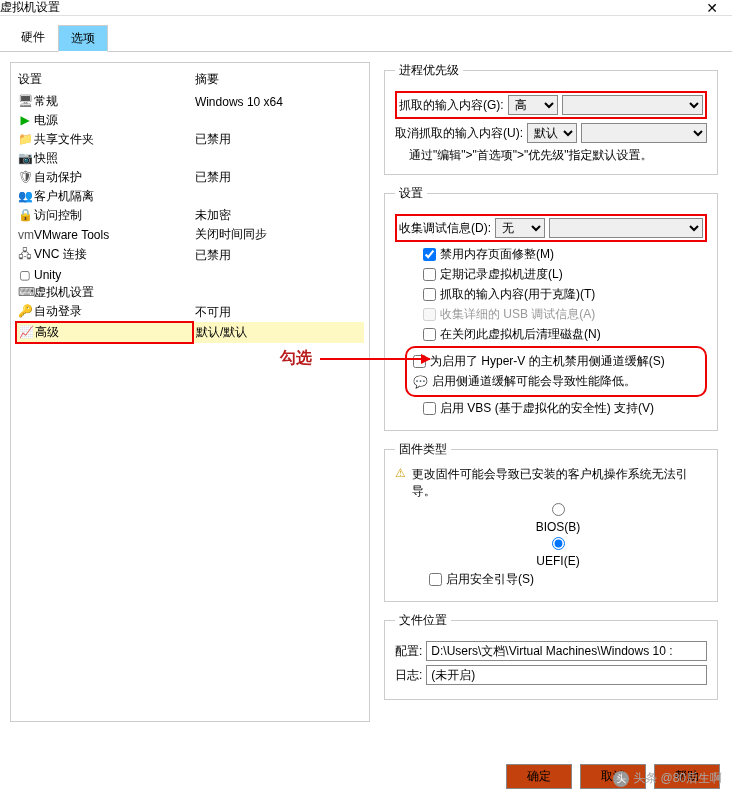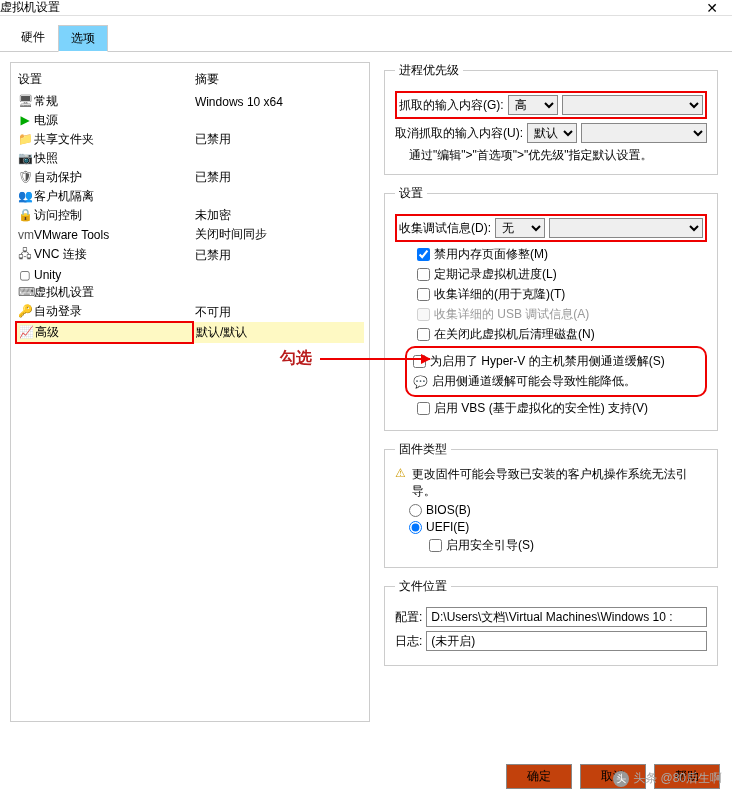--- a/index.html
+++ b/index.html
@@ -21,28 +21,28 @@
 .hl-red { border: 2px solid #e00; }
 .right { flex: 1; padding: 0 4px; }
 fieldset { border: 1px solid #ccc; padding: 8px 10px 10px 10px; margin-bottom: 10px; }
 legend { padding: 0 4px; }
 .row { display: flex; align-items: center; margin: 4px 0; gap: 4px; }
 .lbl { white-space: nowrap; }
 select { border: 1px solid #888; padding: 1px 2px; font-size: 12px; font-family: inherit; }
 select.narrow { width: 50px; }
 select.wide { flex: 1; min-width: 80px; }
 input[type=text] { border: 1px solid #888; padding: 2px 4px; font-size: 12px; font-family: inherit; flex: 1; }
-.chk { display: flex; align-items: center; gap: 4px; margin: 3px 0 3px 22px; }
+.chk { display: flex; align-items: center; gap: 4px; margin: 3px 0 3px 28px; }
 .chk.disabled { color: #999; }
 .note { margin-left: 14px; margin-top: 4px; }
 .warn { display: flex; gap: 6px; margin-left: 0; }
 .warn .wi { color: #cc9900; }
 .buttons { position: absolute; bottom: 8px; right: 12px; display: flex; gap: 8px; }
 button { padding: 3px 20px; border: 1px solid #888; background: #c2410c; font-size: 12px; font-family: inherit; cursor: pointer; }
-.radio { display: flex; align-items: center; gap: 4px; margin: 3px 0 3px 14px; }
+.radio { display: flex; align-items: center; gap: 4px; margin: 3px 0 3px 14px; flex-direction: column; }
 .annotation { position: absolute; left: 280px; top: 348px; color: #b91c1c; font-size: 16px; font-weight: bold; display: flex; align-items: center; }
 .arrow { width: 110px; height: 2px; background: #e00; position: relative; margin-left: 8px; }
 .arrow::after { content: ''; position: absolute; right: -1px; top: -4px; border-left: 10px solid #e00; border-top: 5px solid transparent; border-bottom: 5px solid transparent; }
 .watermark { position: absolute; right: 10px; bottom: 10px; color: #aaa; font-size: 12px; display: flex; align-items: center; gap: 4px; }
 .wm-icon { width: 16px; height: 16px; border-radius: 50%; background: #999; display: inline-flex; align-items: center; justify-content: center; color: #fff; font-size: 10px; }
 </style>
 </head>
 <body>
 
 <div class="titlebar">
@@ -147,21 +147,21 @@
       <div class="chk">
           <input type="checkbox" checked="" style="">
           <span>禁用内存页面修整(M)</span>
         </div>
       <div class="chk">
           <input type="checkbox" style="">
           <span>定期记录虚拟机进度(L)</span>
         </div>
       <div class="chk">
           <input type="checkbox" style="">
-          <span>收集详细的(用于克隆)(T)</span>
+          <span>抓取的输入内容(用于克隆)(T)</span>
         </div>
       <div class="chk disabled">
           <input type="checkbox" disabled="" style="">
           <span>收集详细的 USB 调试信息(A)</span>
         </div>
       <div class="chk">
           <input type="checkbox" style="">
           <span>在关闭此虚拟机后清理磁盘(N)</span>
         </div>
       <div class="hl-red" style="padding:2px; margin-left:10px;border-radius:10px;">

